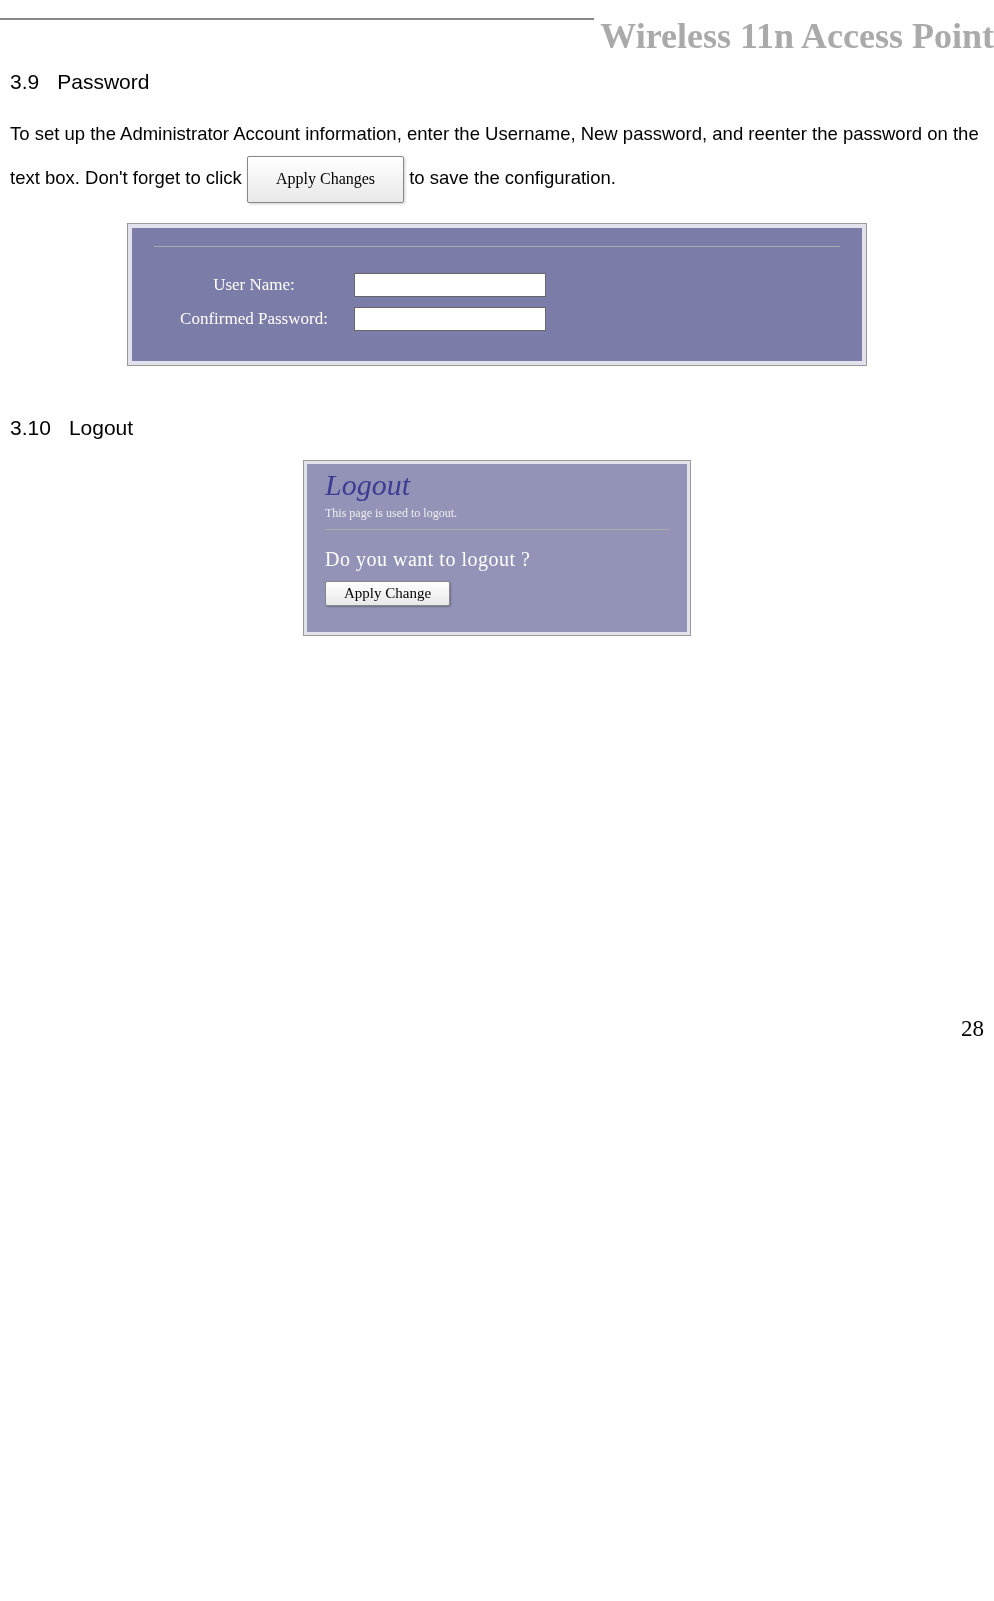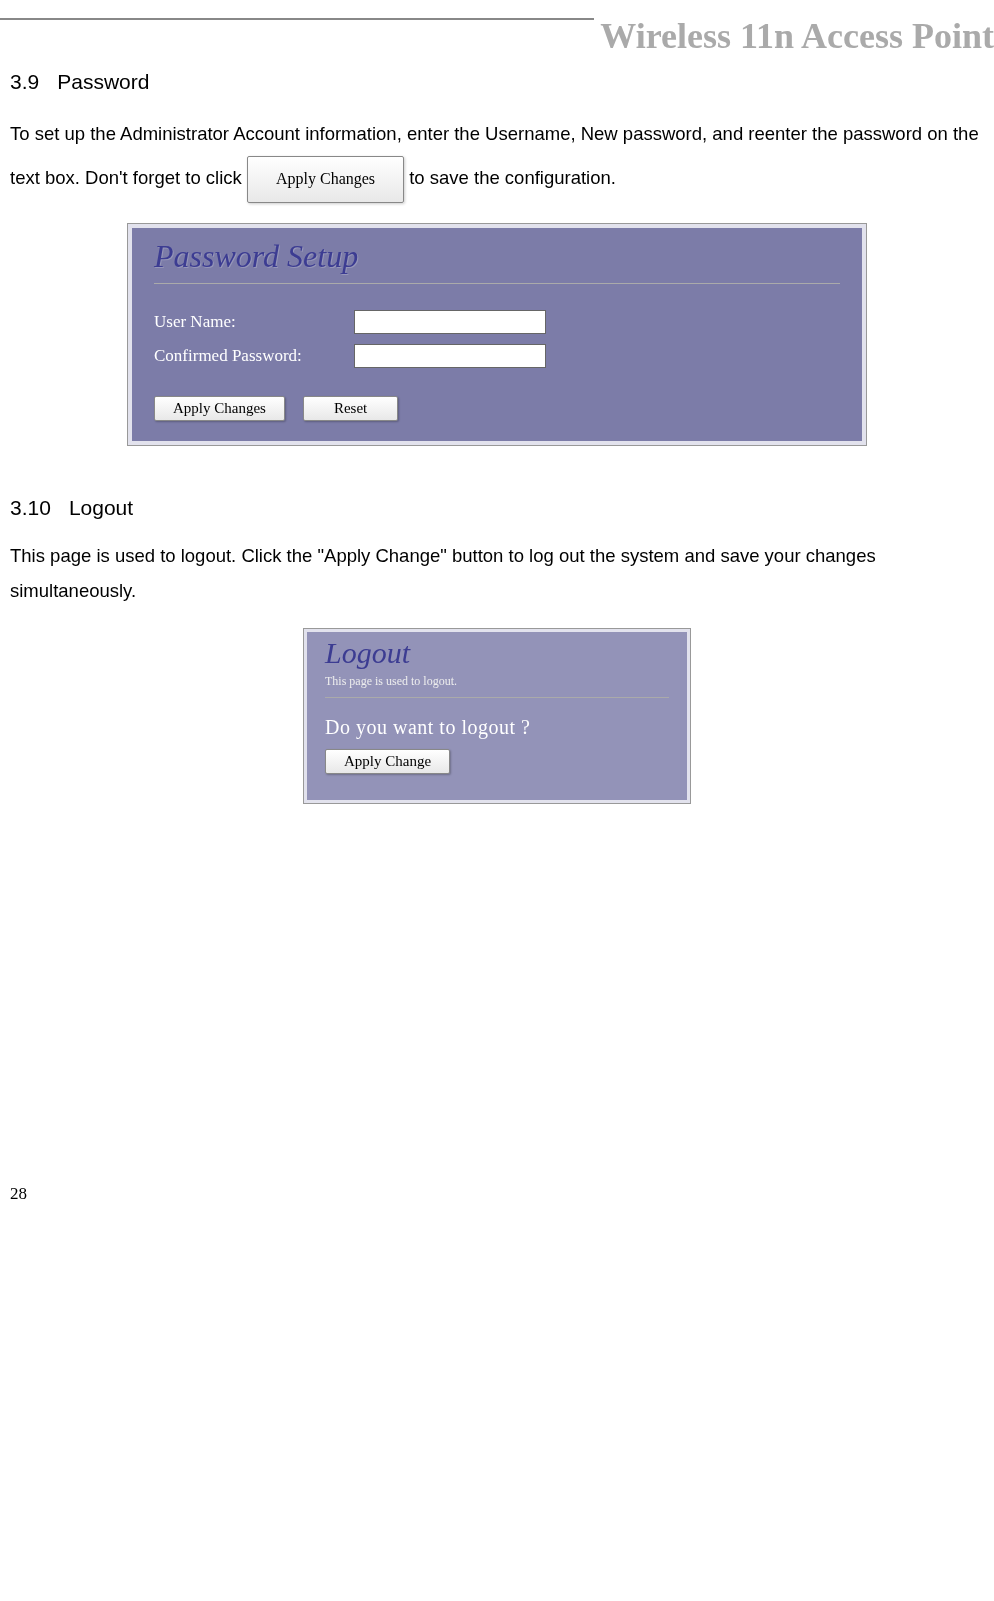--- a/index.html
+++ b/index.html
@@ -83,20 +83,21 @@
       margin-bottom: 8px;
     }
     .hr {
       border-top: 1px solid #aaa;
       margin: 8px 0 26px 0;
     }
     .form-row {
       display:flex;
       align-items:center;
       margin-bottom: 10px;
+      text-align: center;
     }
     .form-label {
       width: 200px;
       font-size: 17px;
       color: white;
     }
     .text-input {
       background: white;
       border: 1px solid #666;
       height: 22px;
@@ -136,22 +137,22 @@
     }
     .panel2-desc{
       font-size:12px; color: #eee; margin-bottom:4px;
     }
     .panel2-q {
       font-size: 20px;
       margin: 18px 0 10px 0;
       letter-spacing:0.5px;
     }
     .page-num {
-      text-align:left;
-      font-size:17px;
+      text-align:right;
+      font-size:23px;
       margin-top: 380px;
       font-family:'Times New Roman', serif;
     }
   </style>
 </head>
 <body>
 
 <div class="header-line">
   <span class="header-title">Wireless 11n Access Point</span>
 </div>
@@ -163,43 +164,37 @@
 
   <div class="body-text">
     <span>To set up the Administrator Account information, enter the Username, New password, and reenter the password on the text box. Don't forget to click </span>
     <span class="inline-btn-img">Apply Changes</span>
     <span> to save the configuration.</span>
   </div>
 
   <div class="panel-wrap">
     <div class="panel">
       <div class="panel-inner">
-        <div class="panel-title">Password Setup</div>
         <div class="hr"></div>
         <div class="form-row">
           <div class="form-label">User Name:</div>
           <div class="text-input"></div>
         </div>
         <div class="form-row">
           <div class="form-label">Confirmed Password:</div>
           <div class="text-input"></div>
         </div>
-        <div class="btn-row">
-          <span class="btn">Apply Changes</span>
-          <span class="btn" style="padding:3px 30px">Reset</span>
-        </div>
       </div>
     </div>
   </div>
 
   <div class="section-heading">
     <span class="section-num">3.10</span><span>Logout</span>
   </div>
 
-  <div class="body-text" style="line-height:1.9">This page is used to logout. Click the "Apply Change" button to log out the system and save your changes simultaneously.</div>
 
   <div class="panel-wrap">
     <div class="panel2">
       <div class="panel2-inner">
         <div class="panel2-title">Logout</div>
         <div class="panel2-desc">This page is used to logout.</div>
         <div class="hr" style="margin-bottom:6px"></div>
         <div class="panel2-q">Do you want to logout ?</div>
         <span class="btn">Apply Change</span>
       </div>

